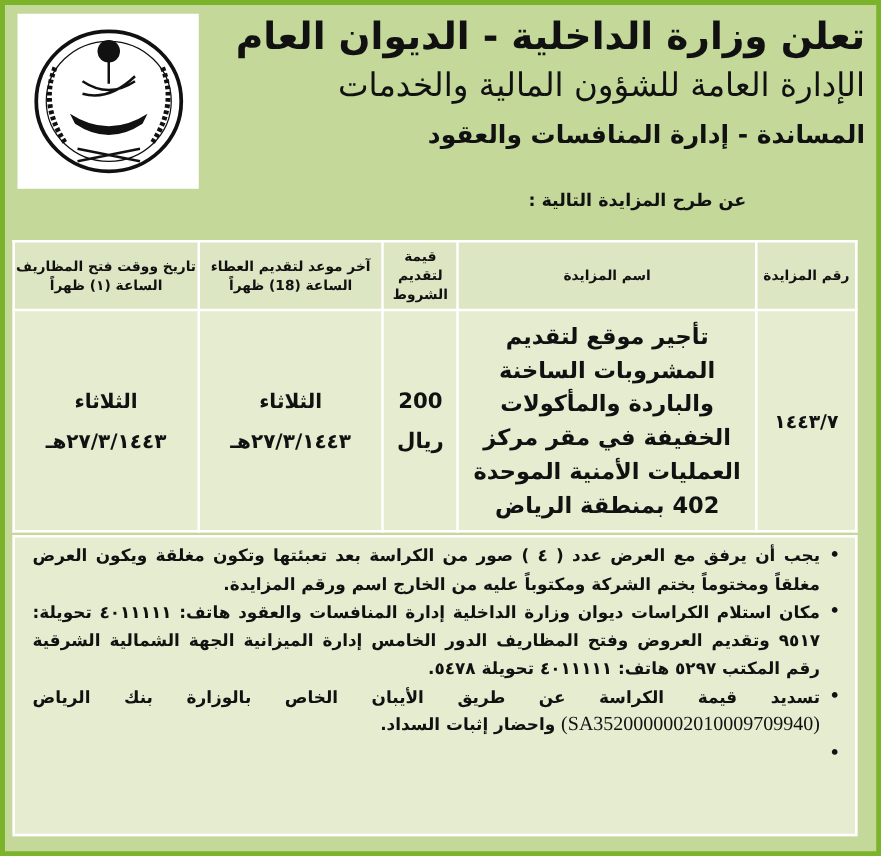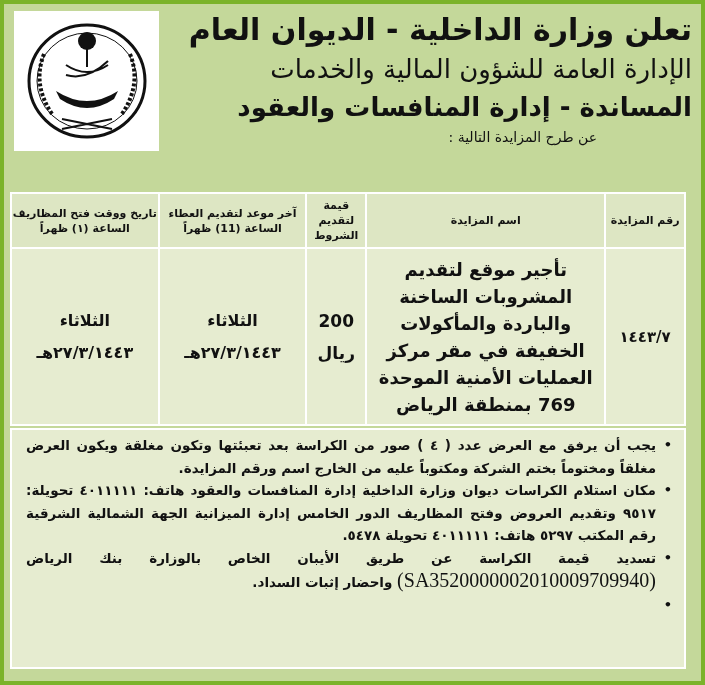--- a/index.html
+++ b/index.html
@@ -14,22 +14,22 @@
       background: #c4d89a; padding: 4px 9px 0 10px;
     }
     .header { position: relative; height: 188px; direction: rtl; }
     .logo-box {
       position: absolute; left: 0; top: 3px; width: 145px; height: 140px;
       background: #ffffff; display: flex; align-items: center; justify-content: center;
     }
     .title-block { position: absolute; right: 0; top: 0; width: 540px; text-align: right; }
     .t1 { font-size: 30px; font-weight: bold; line-height: 40px; margin-top: 2px; letter-spacing: -0.5px; }
     .t2 { font-size: 26px; font-weight: normal; line-height: 38px; letter-spacing: -0.5px; }
-    .t3 { font-size: 26px; font-weight: bold; line-height: 38px; letter-spacing: -0.5px; text-align: right; }
-    .intro { font-size: 14px; font-weight: normal; line-height: 22px; padding-right: 95px; }
+    .t3 { font-size: 20px; font-weight: bold; line-height: 38px; letter-spacing: -0.5px; text-align: right; }
+    .intro { font-size: 14px; font-weight: bold; line-height: 22px; padding-right: 95px; margin-top: 24px; }
 
     .table {
       position: absolute; left: 10px; top: 192px; width: 676px;
       direction: rtl; border-collapse: collapse; background: #e6ecd0;
     }
     .table td, .table th { border: 2px solid #ffffff; text-align: center; vertical-align: middle; }
     .table th { background: #dde6c3; font-size: 11px; font-weight: bold; line-height: 15px; height: 55px; }
     .table td { height: 177px; font-weight: bold; }
     .c-num { width: 80px; font-size: 15px; }
     .c-name { width: 240px; font-size: 18px; line-height: 27px; }
@@ -37,21 +37,21 @@
     .c-sub { width: 148px; font-size: 16px; line-height: 32px; }
     .c-open { width: 148px; font-size: 16px; line-height: 32px; }
 
     .notes {
       position: absolute; left: 10px; top: 428px; width: 676px; height: 241px;
       background: #e6ecd0; border: 2px solid #ffffff; direction: rtl;
       padding: 4px 12px 0 14px;
     }
     .note { position: relative; font-size: 13.5px; font-weight: bold; line-height: 22.5px; padding-right: 16px; text-align: justify; }
     .bullet { position: absolute; right: 0; top: 0; font-size: 13px; }
-    .iban { font-family: "Liberation Serif", serif; font-weight: normal; font-size: 20px; direction: ltr; unicode-bidi: embed; }
+    .iban { font-family: "Liberation Serif", serif; font-weight: normal; font-size: 16px; direction: ltr; unicode-bidi: embed; }
   </style>
 </head>
 <body>
 
 <div class="frame">
   <div class="inner">
     <div class="header">
       <div class="logo-box">
         <svg width="130" height="125" viewBox="0 0 130 125">
           <ellipse cx="65" cy="62" rx="58" ry="56" fill="none" stroke="#111" stroke-width="3"></ellipse>
@@ -72,26 +72,26 @@
       </div>
     </div>
   </div>
 
   <table class="table">
     <tbody>
         <tr>
       <th class="c-num">رقم المزايدة</th>
       <th class="c-name">اسم المزايدة</th>
       <th class="c-price">قيمة لتقديم الشروط</th>
-      <th class="c-sub">آخر موعد لتقديم العطاء الساعة (11) ظهراً</th>
+      <th class="c-sub">آخر موعد لتقديم العطاء الساعة (18) ظهراً</th>
       <th class="c-open">تاريخ ووقت فتح المظاريف الساعة (١) ظهراً</th>
     </tr>
     <tr>
       <td class="c-num">١٤٤٣/٧</td>
-      <td class="c-name">تأجير موقع لتقديم المشروبات الساخنة والباردة والمأكولات الخفيفة في مقر مركز العمليات الأمنية الموحدة 769 بمنطقة الرياض</td>
+      <td class="c-name">تأجير موقع لتقديم المشروبات الساخنة والباردة والمأكولات الخفيفة في مقر مركز العمليات الأمنية الموحدة 402 بمنطقة الرياض</td>
       <td class="c-price">
         <div>200</div>
         <div>ريال</div>
       </td>
       <td class="c-sub">
         <div>الثلاثاء</div>
         <div>٢٧/٣/١٤٤٣هـ</div>
       </td>
       <td class="c-open">
         <div>الثلاثاء</div>

